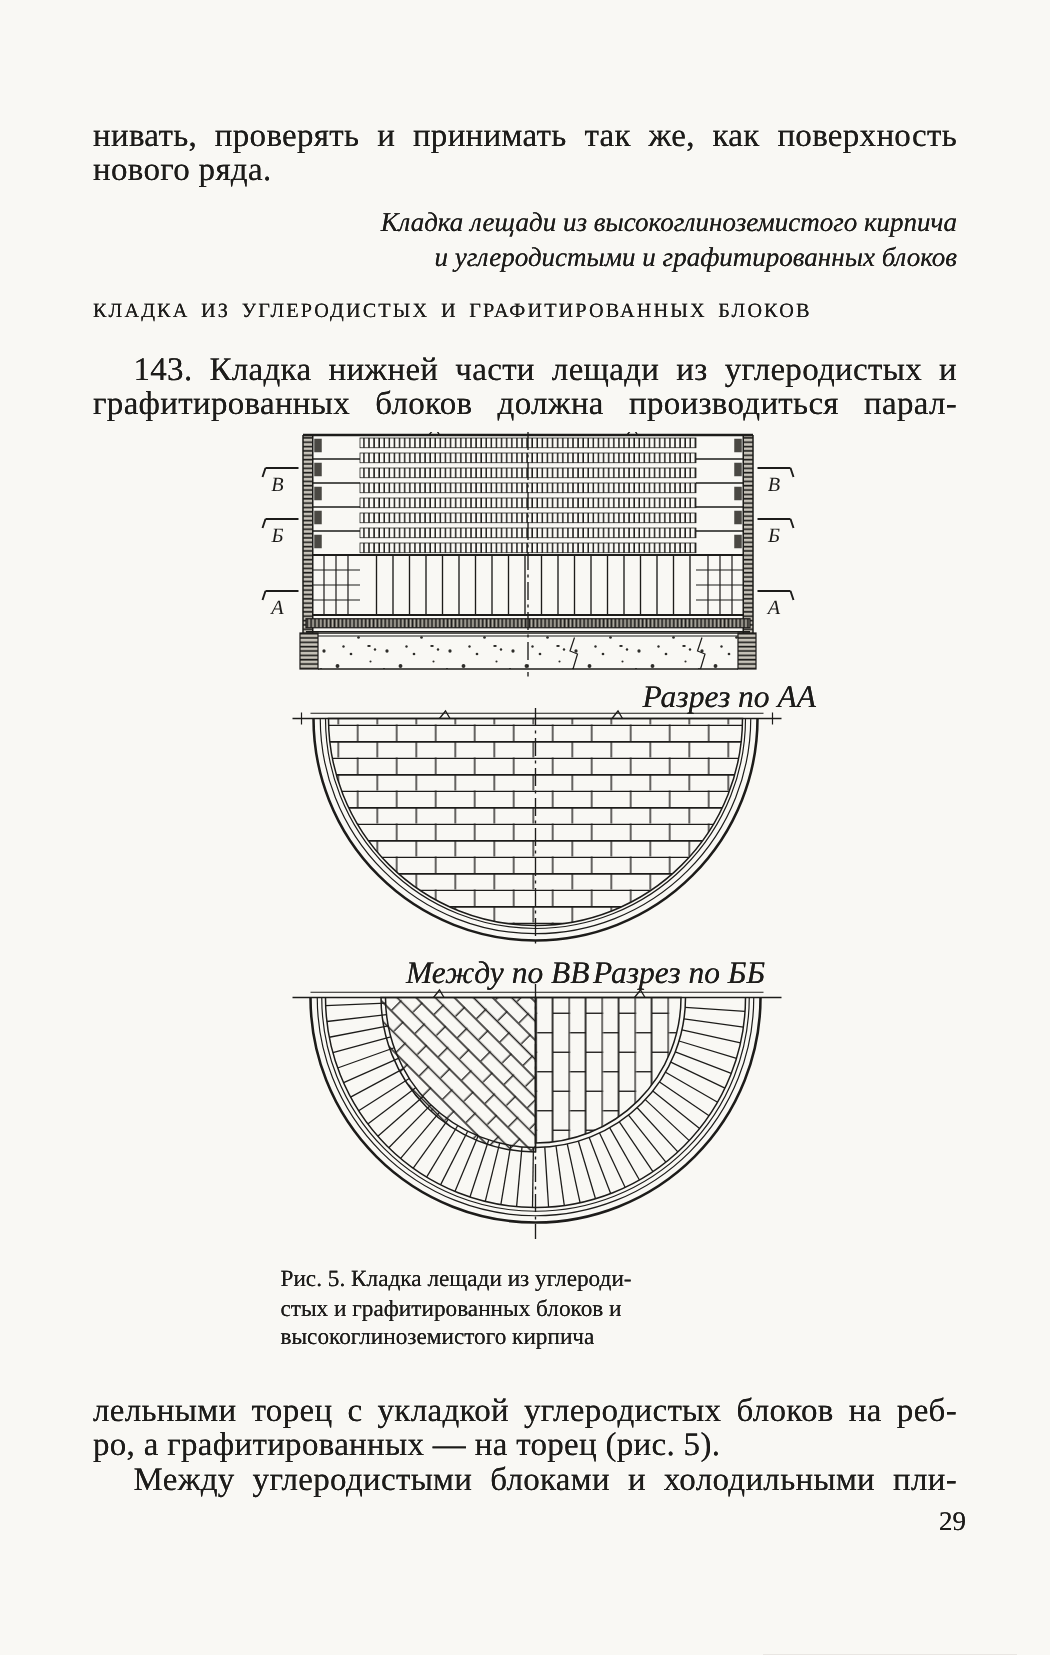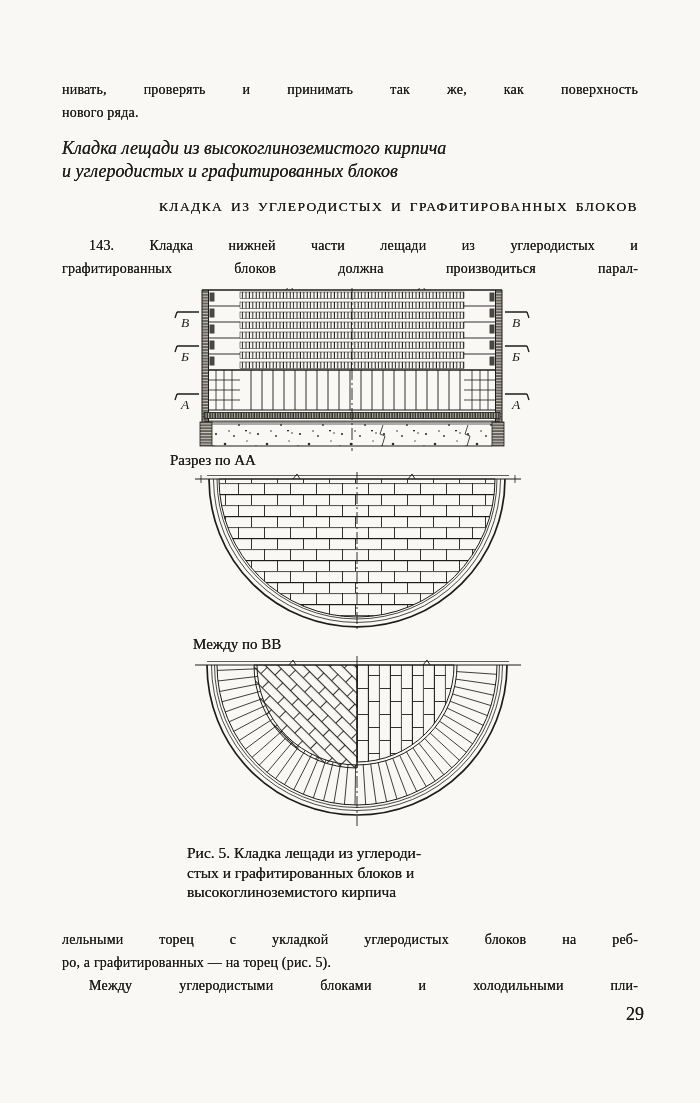--- a/index.html
+++ b/index.html
@@ -6,46 +6,46 @@
   .page{
     position:relative;
     width:700px;height:1103px;
     margin:0 auto;
     background:#f9f8f4;
     color:#1d1c1a;
     font-family:"Liberation Serif", serif;
     overflow:hidden;
   }
   .textcol{position:absolute;left:62px;width:576px;}
-  .bodytext{font-size:14px;line-height:23px;letter-spacing:.2px;text-shadow:0 0 .4px currentColor;}
+  .bodytext{font-size:22px;line-height:23px;letter-spacing:.2px;text-shadow:0 0 .4px currentColor;}
   .line{display:block;}
   .just{text-align:justify;text-align-last:justify;}
   .indent{text-indent:27px;}
-  .head-italic{font-style:italic;font-size:18px;line-height:23px;text-align:left;text-shadow:0 0 .4px currentColor;}
-  .head-caps{font-size:13.5px;letter-spacing:1.4px;word-spacing:3px;text-align:right;text-shadow:0 0 .3px currentColor;}
-  .figlabel{position:absolute;font-size:15px;text-align:left;text-shadow:0 0 .3px currentColor;}
+  .head-italic{font-style:italic;font-size:18px;line-height:23px;text-align:right;text-shadow:0 0 .4px currentColor;}
+  .head-caps{font-size:13.5px;letter-spacing:1.4px;word-spacing:3px;text-align:left;text-shadow:0 0 .3px currentColor;}
+  .figlabel{position:absolute;font-style:italic;font-size:21px;text-align:right;text-shadow:0 0 .3px currentColor;}
   .caption{position:absolute;left:187px;top:843px;width:345px;font-size:15.5px;line-height:19.5px;text-align:left;text-shadow:0 0 .3px currentColor;}
   .pagenum{position:absolute;left:626px;top:1004px;font-size:18px;text-shadow:0 0 .3px currentColor;}
   svg.fig{position:absolute;}
   svg.fig text{font-family:"Liberation Serif",serif;font-style:italic;font-size:13.5px;fill:#1d1c1a;}
   .ink{stroke:#1d1c1a;fill:none;}
 </style>
 </head>
 <body>
 
 <div class="page">
 
   <div class="textcol bodytext" style="top:78px">
     <span class="line just">нивать, проверять и принимать так же, как  поверхность</span>
     <span class="line">нового ряда.</span>
   </div>
 
   <div class="textcol head-italic" style="top:137px">
     <span class="line">Кладка лещади из высокоглиноземистого кирпича</span>
-    <span class="line">и углеродистых и графитированных блоков</span>
+    <span class="line">и углеродистыми и графитированных блоков</span>
   </div>
 
   <div class="textcol head-caps" style="top:199px">КЛАДКА ИЗ УГЛЕРОДИСТЫХ И ГРАФИТИРОВАННЫХ БЛОКОВ</div>
 
   <div class="textcol bodytext" style="top:234px">
     <span class="line just indent">143. Кладка нижней части лещади из углеродистых и</span>
     <span class="line just">графитированных блоков должна  производиться  парал-</span>
   </div>
 
   <svg width="0" height="0" style="position:absolute" aria-hidden="true">
@@ -175,20 +175,21 @@
       <path class="ink" d="M16,7A148,148 0 0 0 312,7" stroke-width="1.7"></path>
       <path class="ink" d="M20.5,7A143.5,143.5 0 0 0 307.5,7" stroke-width="0.8"></path>
       <path class="ink" d="M24,7A140,140 0 0 0 304,7" stroke-width="0.8"></path>
     </g>
     <path d="M26,7A138,138 0 0 0 302,7Z" fill="url(#brickH)" stroke="#1d1c1a" stroke-width="1"></path>
     <path class="ink" stroke-width="0.9" d="M100,7l4,-5l3,5M215,7l4,-5l3,5"></path>
     <path class="ink" d="M164,0V160" stroke-width="0.9" stroke-dasharray="12 3 2 3"></path>
   </svg>
 
   <div class="figlabel" style="left:193px;top:636px;width:200px">Между по ВВ</div>
+  <div class="figlabel" style="left:310px;top:636px;width:200px">Разрез по ББ</div>
 
   <svg class="fig" style="left:193px;top:656px" width="330" height="172" viewBox="0 0 330 172">
     <path class="ink" d="M2,9H328" stroke-width="1"></path>
     <path class="ink" d="M14,5.5H316" stroke-width="0.7"></path>
     <g>
       <path class="ink" d="M14,9A150,150 0 0 0 314,9" stroke-width="1.7"></path>
       <path class="ink" d="M18.5,9A145.5,145.5 0 0 0 309.5,9" stroke-width="0.8"></path>
       <path class="ink" d="M21.5,9A142.5,142.5 0 0 0 306.5,9" stroke-width="0.8"></path>
     </g>
 

